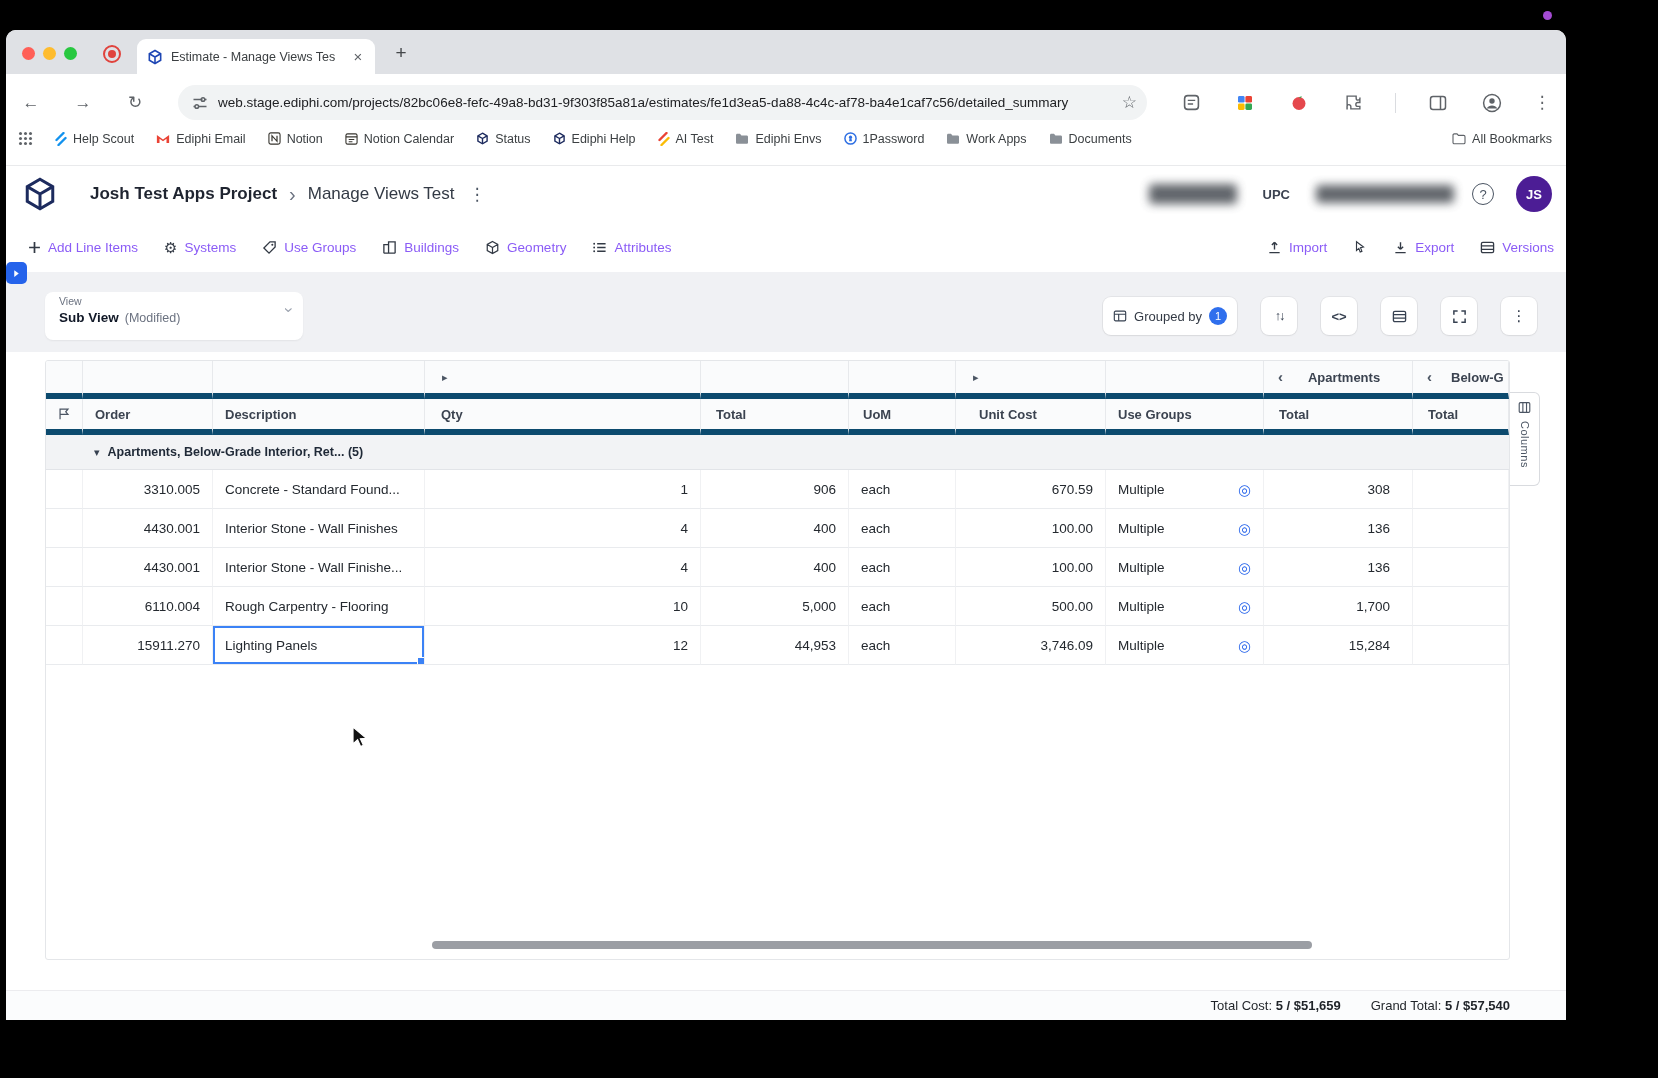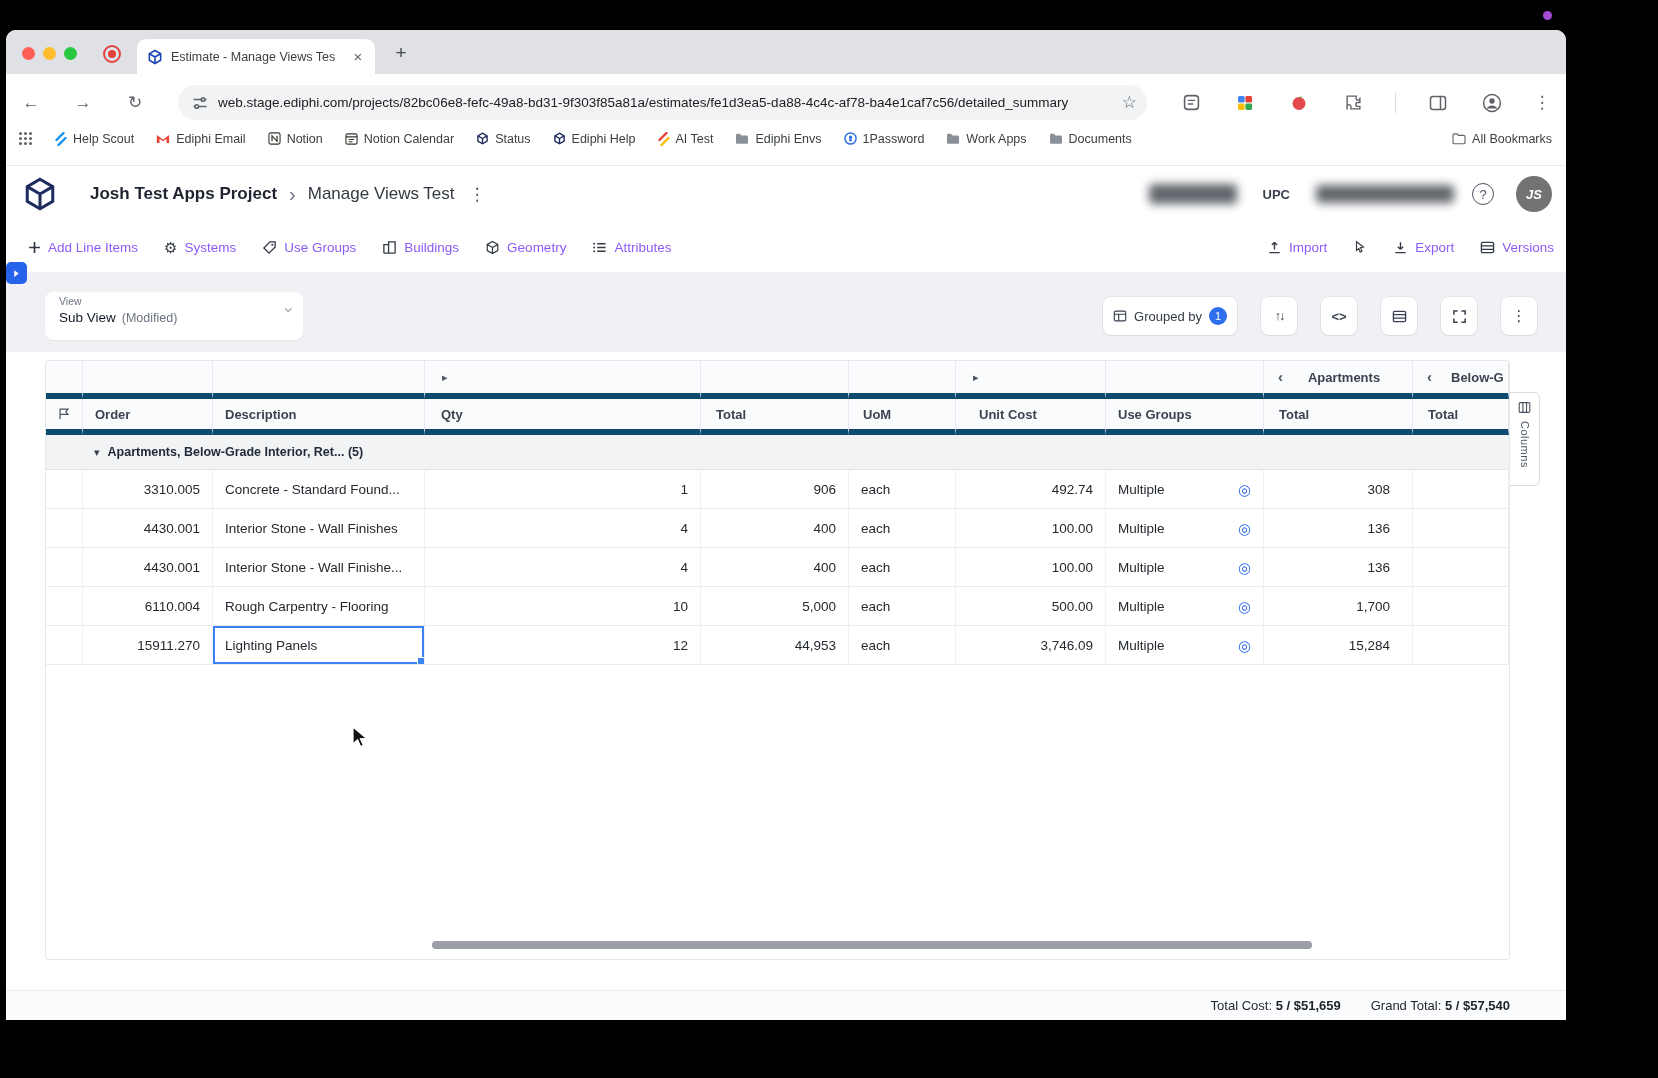--- a/index.html
+++ b/index.html
@@ -45,33 +45,33 @@
   .crumb-project{font-size:17px;font-weight:bold;color:#1f2430;white-space:nowrap;}
   .g-chev::before{content:"›"}
   .crumb-sep{font-size:20px;color:#6b7280;margin:0 12px;}
   .crumb-page{font-size:17px;color:#333a45;white-space:nowrap;}
   .hdots{font-size:17px;color:#4b5563;margin-left:14px;}
   .blurpill{background:#3a3f46;border-radius:4px;filter:blur(5px);opacity:.8;}
   .b1{width:88px;height:20px;} .b2{width:138px;height:18px;}
   .upc{font-size:13px;font-weight:bold;color:#3b4250;margin:0 26px;}
   .helpbtn{width:22px;height:22px;border:1.6px solid #4b5563;border-radius:50%;color:#4b5563;font-size:13px;display:flex;align-items:center;justify-content:center;margin:0 22px 0 18px;}
   .g-q::before{content:"?"}
-  .avatar{width:36px;height:36px;border-radius:50%;background:#737373;color:#fff;font-size:13px;font-weight:bold;display:flex;align-items:center;justify-content:center;font-style:italic;}
+  .avatar{width:36px;height:36px;border-radius:50%;background:#4c1d95;color:#fff;font-size:13px;font-weight:bold;display:flex;align-items:center;justify-content:center;}
   
   .apptoolbar{height:50px;background:#fff;display:flex;align-items:center;padding:0 12px 0 22px;flex:none;gap:26px;}
   .tbtn{display:flex;align-items:center;gap:7px;font-size:13.5px;color:#8b5cf6;white-space:nowrap;flex:none;}
   .g-gear::before{content:"⚙"}
   .gearglyph{font-size:15px;line-height:1;color:#333a45;}
   
   .content{flex:1;position:relative;background:#fff;min-height:0;}
   .band{position:absolute;left:0;top:0;right:0;height:80px;background:#f0f1f4;}
   .viewcard{position:absolute;left:39px;top:20px;width:258px;height:48px;background:#fff;border-radius:8px;box-shadow:0 1px 2px rgba(0,0,0,.06);display:flex;align-items:center;padding:0 12px 12px 14px;}
   .viewcard .vtxt{flex:1;}
   .viewcard .vlab{font-size:10.5px;color:#6b7280;display:block;margin-bottom:1px;}
-  .viewcard .vname{font-size:13.5px;font-weight:normal;color:#111827;}
+  .viewcard .vname{font-size:13.5px;font-weight:bold;color:#111827;}
   .viewcard .vmod{font-size:12.5px;color:#6b7280;margin-left:6px;}
   .g-chevd::before{content:"›";display:inline-block;transform:rotate(90deg);}
   .vchev{font-size:16px;color:#9ca3af;}
   .controls{position:absolute;right:29px;top:25px;display:flex;gap:24px;align-items:center;}
   .cbtn{height:38px;background:#fff;border-radius:8px;box-shadow:0 0 0 1px rgba(0,0,0,.05),0 1px 2px rgba(0,0,0,.05);display:flex;align-items:center;justify-content:center;gap:7px;padding:0 10px;font-size:13px;color:#333a45;}
   .sq{width:36px;padding:0;}
   .badge{width:18px;height:18px;border-radius:50%;background:#2f6fed;color:#fff;font-size:11px;display:flex;align-items:center;justify-content:center;}
   .g-sort::before{content:"↑↓";letter-spacing:-2px;}
   .g-code::before{content:"<>";letter-spacing:0px;}
   .sorticon{font-size:12.5px;color:#374151;}
@@ -489,21 +489,21 @@
           <span class="gr-lbl"><span>Apartments, Below-Grade Interior, Ret...</span>&nbsp;<span>(5)</span></span>
         </div>
 
         <div class="tr">
           <div class="td"></div>
           <div class="td num">3310.005</div>
           <div class="td">Concrete - Standard Found...</div>
           <div class="td num">1</div>
           <div class="td num">906</div>
           <div class="td">each</div>
-          <div class="td num">492.74</div>
+          <div class="td num">670.59</div>
           <div class="td">
               <span>Multiple</span>
               <span class="ugicon g-target"></span>
             </div>
           <div class="td aptnum">308</div>
           <div class="td"></div>
         </div>
         <div class="tr">
           <div class="td"></div>
           <div class="td num">4430.001</div>

